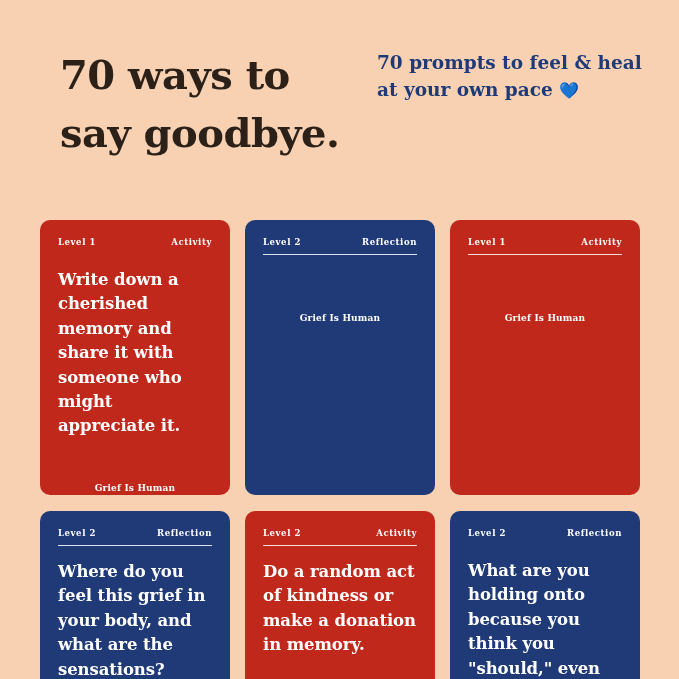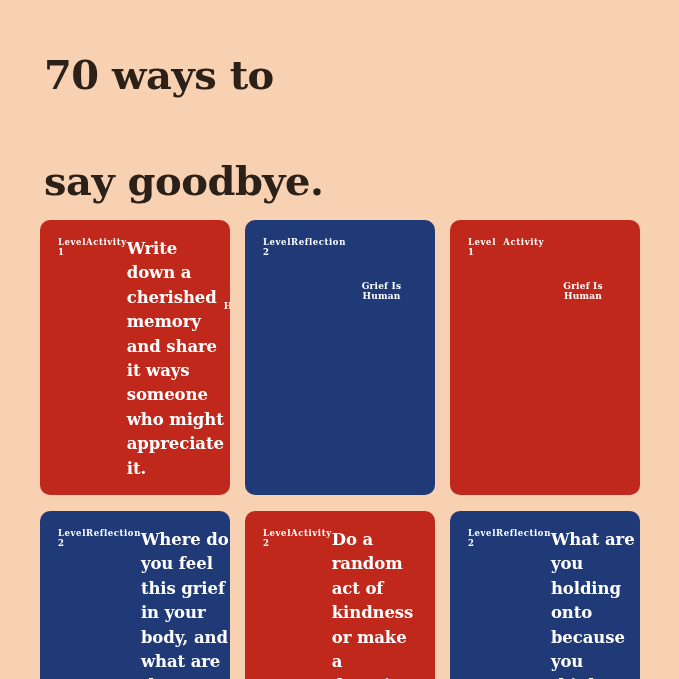--- a/index.html
+++ b/index.html
@@ -24,31 +24,31 @@
   
   .header {
     position: absolute;
     left: 0;
     top: 0;
     width: 679px;
     height: 205px;
   }
   .headline {
     position: absolute;
-    left: 44px;
+    left: 60px;
     top: 46px;
     width: 320px;
     color: #2b2118;
     font-family: "DejaVu Serif", serif;
     font-weight: bold;
     font-size: 40px;
     line-height: 1.45;
     letter-spacing: -0.5px;
   }
-  .headline .line2 { display: block; margin-top: 48px; }
+  .headline .line2 { display: block; }
 
   .right-col {
     position: absolute;
     left: 377px;
     top: 50px;
     width: 280px;
   }
   .kicker {
     color: #1e3a78;
     font-family: "DejaVu Serif", serif;
@@ -87,20 +87,21 @@
   }
   .card {
     position: relative;
     width: 190px;
     height: 275px;
     border-radius: 10px;
     box-sizing: border-box;
     padding: 17px 18px 14px 18px;
     overflow: hidden;
     display: flex;
+    flex-direction: column;
   }
   .card.red  { background: #c0281c; }
   .card.blue { background: #203a77; }
 
   .card-meta {
     display: flex;
     justify-content: space-between;
     align-items: baseline;
     font-family: "DejaVu Serif", serif;
     font-weight: bold;
@@ -143,32 +144,36 @@
 
 <div class="page">
 
   <div class="header">
     <div class="headline">
       <span>70 ways to</span>
       <span class="line2">say goodbye.</span>
     </div>
 
     <div class="right-col">
+      <p class="kicker">
+        <span>70 prompts to feel &amp; heal at your own pace</span>
+        <span class="emoji">💙</span>
+      </p>
     </div>
   </div>
 
   <div class="grid">
 
     <div class="card red">
       <div class="card-meta">
         <span>Level 1</span>
         <span>Activity</span>
       </div>
       <div class="card-rule"></div>
-      <div class="card-text">Write down a cherished memory and share it ways someone who might appreciate it.</div>
+      <div class="card-text">Write down a cherished memory and share it with someone who might appreciate it.</div>
       <div class="card-brand">Grief Is Human</div>
     </div>
 
     <div class="card blue">
       <div class="card-meta">
         <span>Level 2</span>
         <span>Reflection</span>
       </div>
       <div class="card-rule"></div>
       <div class="card-brand">Grief Is Human</div>

